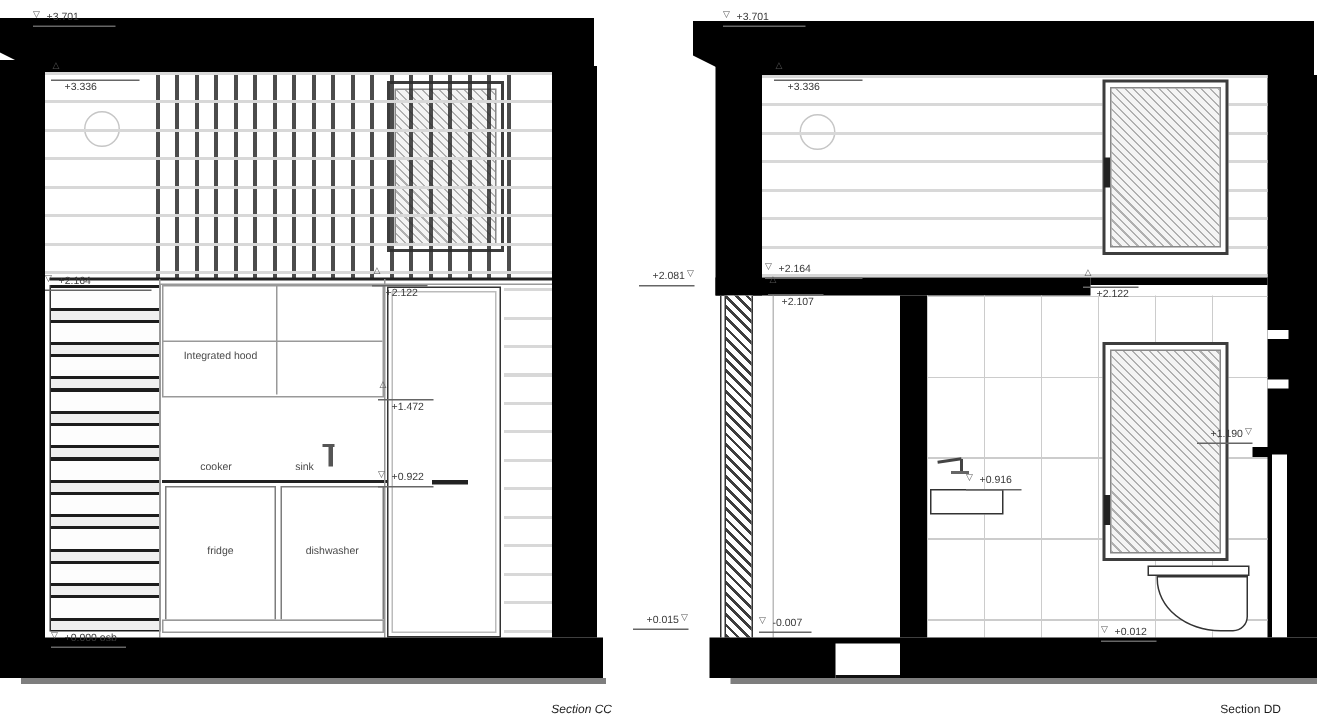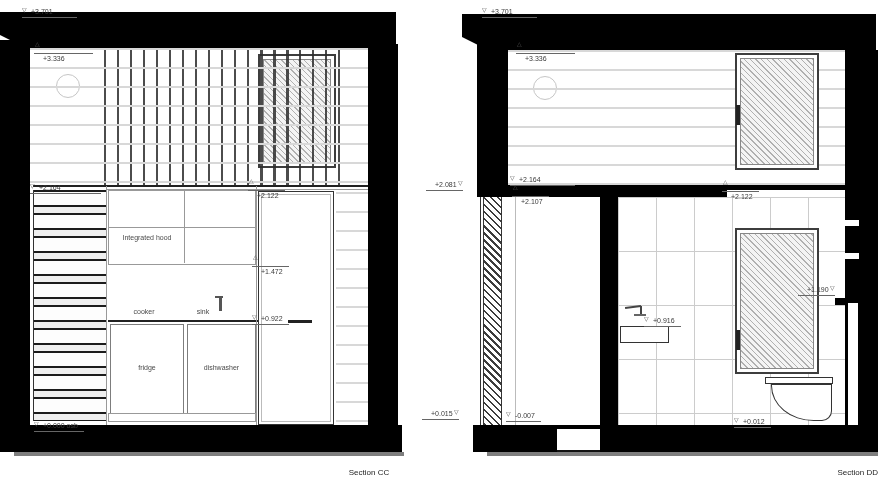--- a/index.html
+++ b/index.html
@@ -116,21 +116,21 @@
     </div>
     <div class="lvl dl" style="left:252px;top:307px;">
       <span class="txt">+0.922</span>
       <span class="tri">▽</span>
     </div>
     <div class="lvl dl" style="left:34px;top:414px;">
       <span class="txt">+0.000 osb</span>
       <span class="tri">▽</span>
     </div>
 
-    <div class="cap" style="left:330px;top:468px;width:78px;text-align:center;">Section CC</div>
+    <div class="cap" style="left:330px;top:468px;width:78px;text-align:right;font-style:italic;">Section CC</div>
   </section>
 
   <section class="abs" style="inset:0;">
 
     <div class="blk" style="left:462px;top:14px;width:414px;height:36px;"></div>
     <div class="roofcut" style="left:462px;top:37px;"></div>
     <div class="blk" style="left:477px;top:44px;width:31px;height:153px;"></div>
     <div class="blk" style="left:845px;top:50px;width:33px;height:375px;"></div>
     <div class="abs" style="left:845px;top:220px;width:14px;height:6px;background:#fff;"></div>
     <div class="abs" style="left:845px;top:253px;width:14px;height:6px;background:#fff;"></div>
@@ -210,16 +210,16 @@
     </div>
     <div class="lvl dl" style="left:506px;top:404px;">
       <span class="txt">-0.007</span>
       <span class="tri">▽</span>
     </div>
     <div class="lvl dl" style="left:734px;top:410px;">
       <span class="txt">+0.012</span>
       <span class="tri">▽</span>
     </div>
 
-    <div class="cap" style="left:800px;top:468px;width:78px;text-align:right;">Section DD</div>
+    <div class="cap" style="left:776px;top:468px;width:78px;text-align:right;">Section DD</div>
   </section>
 
 </div>
 
 </body></html>

